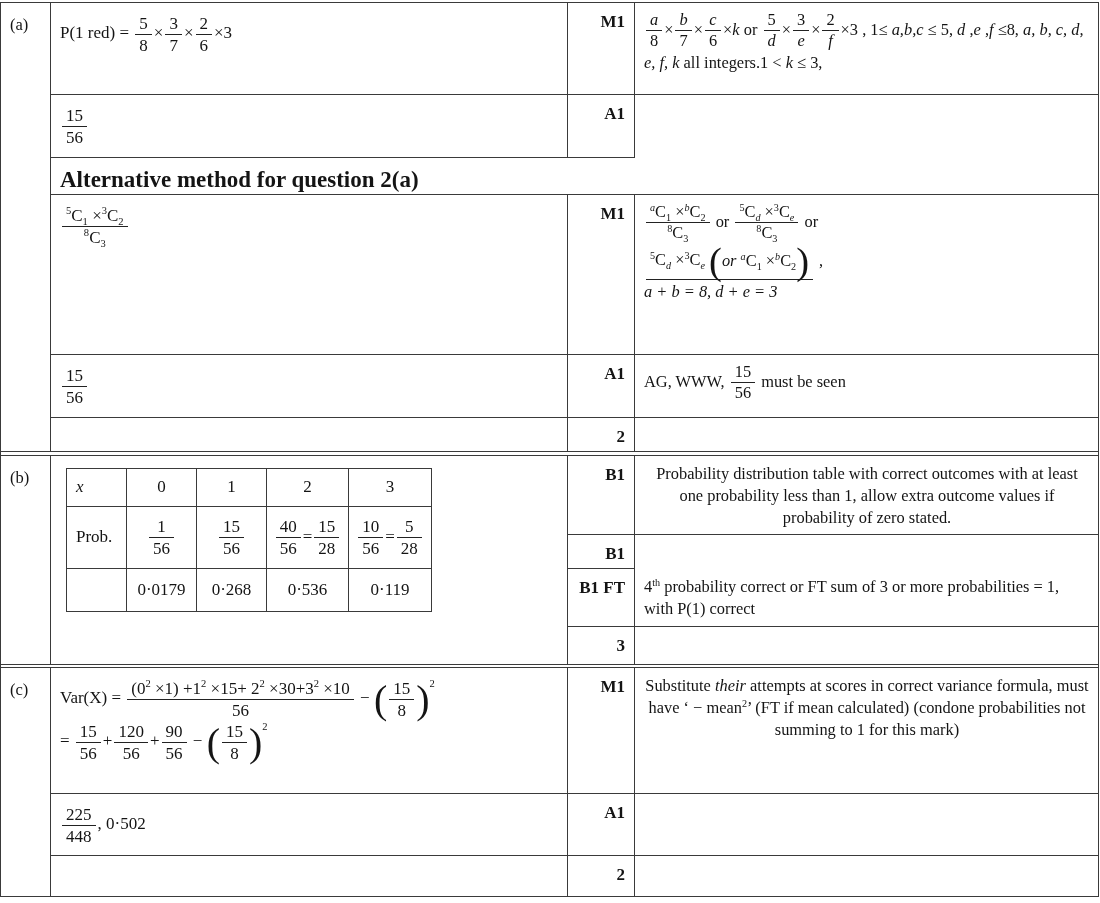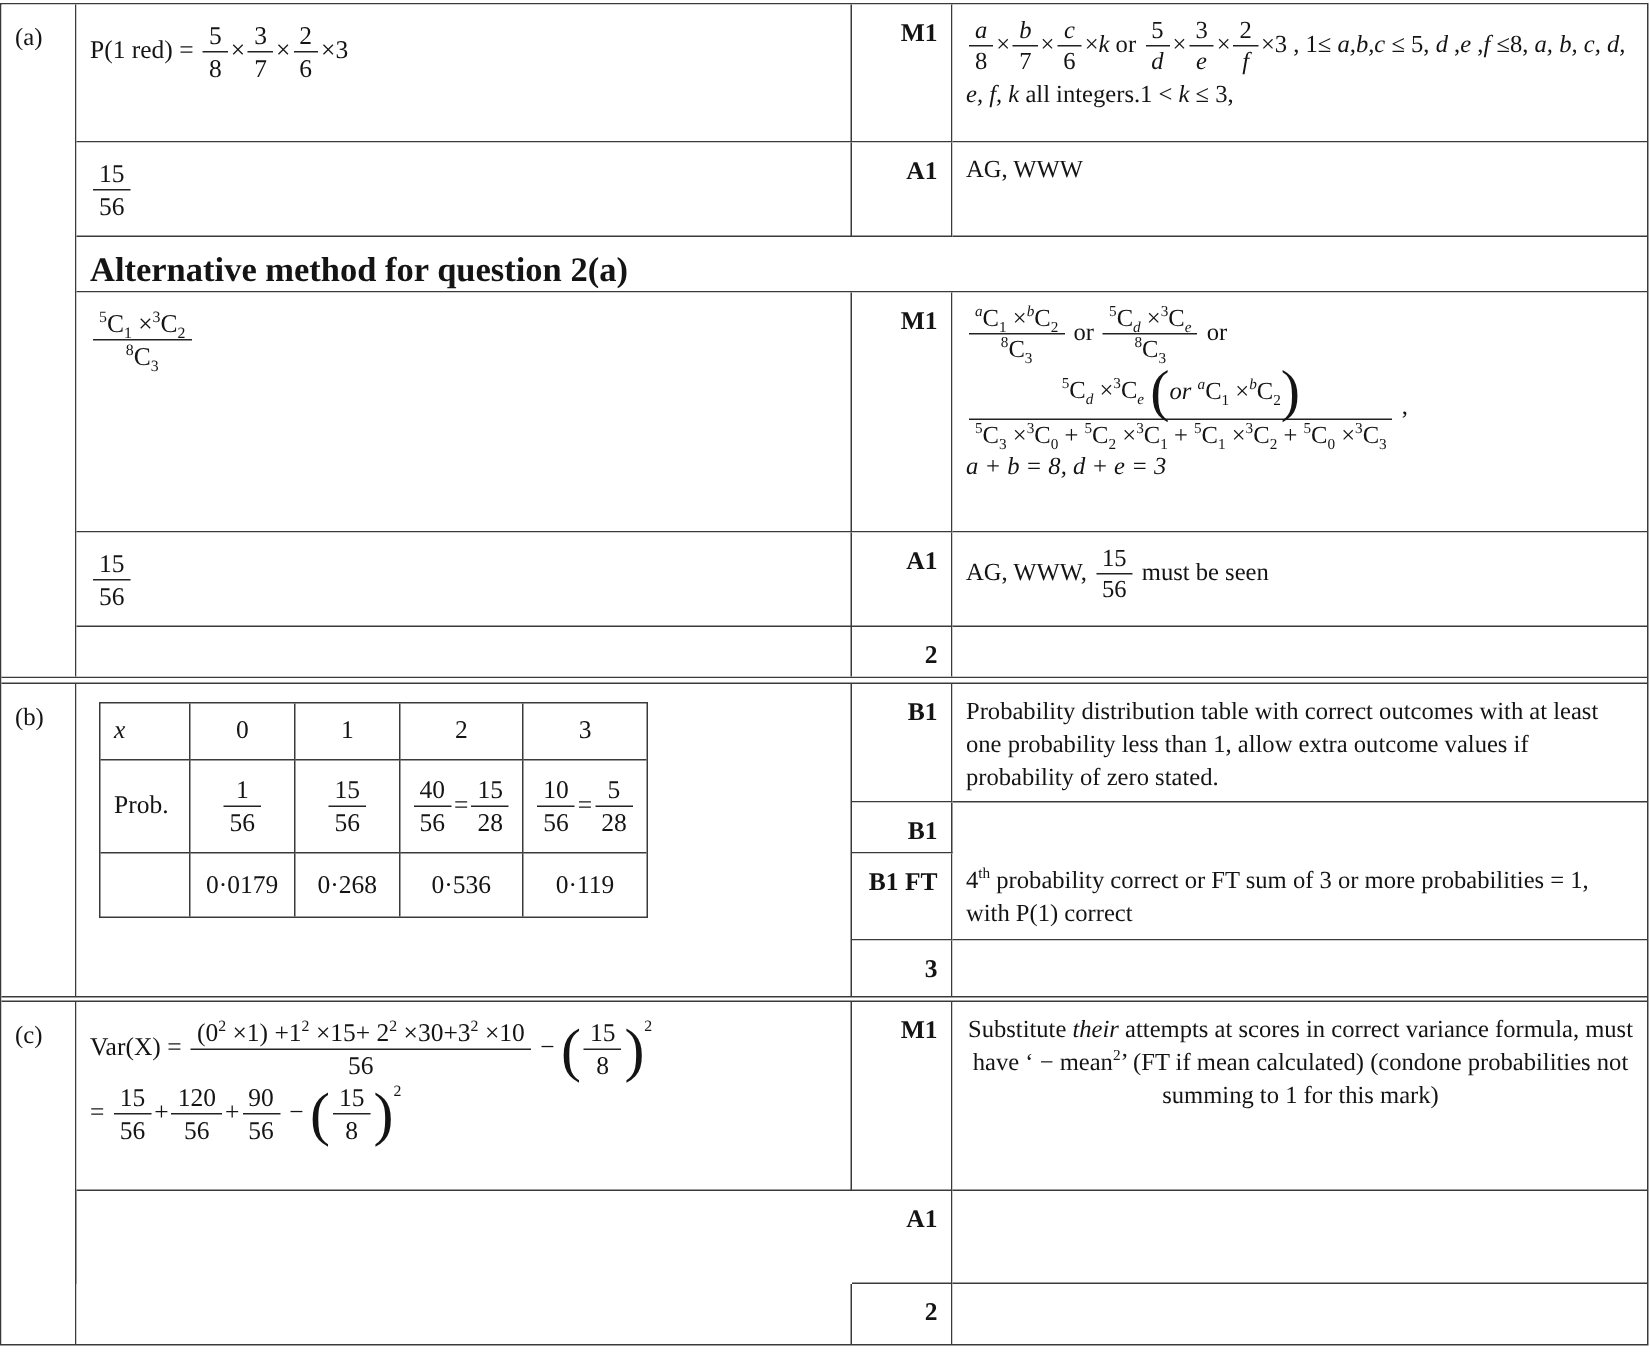--- a/index.html
+++ b/index.html
@@ -80,27 +80,26 @@
 <body>
 
 <div class="sheet" id="sheet">
     <div class="sec sec0">
       <div class="cell labelcell lr" style="grid-area: 1 / 1 / -1;">(a)</div>
       <div class="cell workcell" style="grid-area: 1 / 2;">P(1 red) = <span class="mfrac"><span class="mfn">5</span><span class="mfd">8</span></span>×<span class="mfrac"><span class="mfn">3</span><span class="mfd">7</span></span>×<span class="mfrac"><span class="mfn">2</span><span class="mfd">6</span></span>×3</div>
       <div class="cell markcell" style="grid-area: 1 / 3;">M1</div>
       <div class="cell notecell lc" style="grid-area: 1 / 4;"><span class="mfrac"><span class="mfn"><i>a</i></span><span class="mfd">8</span></span>×<span class="mfrac"><span class="mfn"><i>b</i></span><span class="mfd">7</span></span>×<span class="mfrac"><span class="mfn"><i>c</i></span><span class="mfd">6</span></span>×<i>k</i>  or  <span class="mfrac"><span class="mfn">5</span><span class="mfd"><i>d</i></span></span>×<span class="mfrac"><span class="mfn">3</span><span class="mfd"><i>e</i></span></span>×<span class="mfrac"><span class="mfn">2</span><span class="mfd"><i>f</i></span></span>×3 , 1≤ <i>a,b,c</i> ≤ 5, <i>d</i> ,<i>e</i> ,<i>f</i> ≤8, <i>a, b, c, d, e, f, k</i> all integers.1 &lt; <i>k</i> ≤ 3,</div>
       <div class="cell workcell" style="grid-area: 2 / 2;"><span class="mfrac"><span class="mfn">15</span><span class="mfd">56</span></span></div>
       <div class="cell markcell" style="grid-area: 2 / 3;">A1</div>
-      <div class="cell notecell lc" style="grid-area: 2 / 4;">AG, WWW</div>
       <div class="cell altheader lc" style="grid-area: 3 / 2 / auto / -1;">Alternative method for question 2(a)</div>
       <div class="cell workcell" style="grid-area: 4 / 2;"><span class="mfrac"><span class="mfn"><sup>5</sup>C<sub>1</sub> ×<sup>3</sup>C<sub>2</sub></span><span class="mfd"><sup>8</sup>C<sub>3</sub></span></span></div>
       <div class="cell markcell" style="grid-area: 4 / 3;">M1</div>
       <div class="cell notecell lc" style="grid-area: 4 / 4;"><span class="mfrac"><span class="mfn"><sup><i>a</i></sup>C<sub>1</sub> ×<sup><i>b</i></sup>C<sub>2</sub></span><span class="mfd"><sup>8</sup>C<sub>3</sub></span></span>  or  <span class="mfrac"><span class="mfn"><sup>5</sup>C<sub><i>d</i></sub> ×<sup>3</sup>C<sub><i>e</i></sub></span><span class="mfd"><sup>8</sup>C<sub>3</sub></span></span>  or<br><span class="mfrac"><span class="mfn"><sup>5</sup>C<sub><i>d</i></sub> ×<sup>3</sup>C<sub><i>e</i></sub> <span class="bp">
               <span><i>or</i> <sup><i>a</i></sup>C<sub>1</sub> ×<sup><i>b</i></sup>C<sub>2</sub></span>
-            </span></span><span class="mfd"><sup>5</sup>C<sub>3</sub> ×<sup>3</sup>C<sub>0</sub> + <sup>5</sup>C<sub>2</sub> ×<sup>3</sup>C<sub>1</sub> + <sup>5</sup>C<sub>1</sub> ×<sup>3</sup>C<sub>2</sub> + <sup>5</sup>C<sub>0</sub> ×<sup>3</sup>C<sub>3</sub></span></span> ,<br><i>a + b = 8, d + e = 3</i></div>
+            </span></span></span> ,<br><i>a + b = 8, d + e = 3</i></div>
       <div class="cell workcell" style="grid-area: 5 / 2;"><span class="mfrac"><span class="mfn">15</span><span class="mfd">56</span></span></div>
       <div class="cell markcell" style="grid-area: 5 / 3;">A1</div>
       <div class="cell notecell lc" style="grid-area: 5 / 4;">AG, WWW, <span class="mfrac"><span class="mfn">15</span><span class="mfd">56</span></span> must be seen</div>
       <div class="cell workcell lr" style="grid-area: 6 / 2;"></div>
       <div class="cell markcell lr" style="grid-area: 6 / 3;">2</div>
       <div class="cell notecell lc lr" style="grid-area: 6 / 4;"></div>
     </div>
     <div class="sep"></div>
     <div class="sec sec1">
       <div class="cell labelcell lr" style="grid-area: 1 / 1 / -1;">(b)</div>
@@ -141,36 +140,37 @@
               <span class="mfd">28</span>
             </span></div>
           <div class="pc firstcol lr"></div>
           <div class="pc lr">0·0179</div>
           <div class="pc lr">0·268</div>
           <div class="pc lr">0·536</div>
           <div class="pc lc lr">0·119</div>
         </div>
       </div>
       <div class="cell markcell" style="grid-area: 1 / 3;">B1</div>
-      <div class="cell notecell lc" style="grid-area: 1 / 4;">Probability distribution table with correct outcomes with at least one probability less than 1, allow extra outcome values if probability of zero stated.</div>
+      <div class="cell notecell lc" style="grid-area: 1 / 4; text-align: center;">Probability distribution table with correct outcomes with at least one probability less than 1, allow extra outcome values if probability of zero stated.</div>
       <div class="cell markcell" style="grid-area: 2 / 3;">B1</div>
       <div class="cell markcell" style="grid-area: 3 / 3;">B1 FT</div>
       <div class="cell notecell lc" style="grid-area: 3 / 4;">4<sup>th</sup> probability correct or FT sum of 3 or more probabilities = 1, with P(1) correct</div>
       <div class="cell markcell lr" style="grid-area: 4 / 3;">3</div>
       <div class="cell notecell lc lr" style="grid-area: 4 / 4;"></div>
     </div>
     <div class="sep"></div>
     <div class="sec sec2">
       <div class="cell labelcell lr" style="grid-area: 1 / 1 / -1;">(c)</div>
       <div class="cell workcell" style="grid-area: 1 / 2;">Var(X) = <span class="mfrac"><span class="mfn">(0<sup>2</sup> ×1) +1<sup>2</sup> ×15+ 2<sup>2</sup> ×30+3<sup>2</sup> ×10</span><span class="mfd">56</span></span> − <span class="bp">
           <span><span class="mfrac"><span class="mfn">15</span><span class="mfd">8</span></span></span>
         </span><sup>2</sup><br>= <span class="mfrac"><span class="mfn">15</span><span class="mfd">56</span></span>+<span class="mfrac"><span class="mfn">120</span><span class="mfd">56</span></span>+<span class="mfrac"><span class="mfn">90</span><span class="mfd">56</span></span> − <span class="bp">
           <span><span class="mfrac"><span class="mfn">15</span><span class="mfd">8</span></span></span>
         </span><sup>2</sup></div>
       <div class="cell markcell" style="grid-area: 1 / 3;">M1</div>
       <div class="cell notecell lc" style="grid-area: 1 / 4; text-align: center;">Substitute <i>their</i> attempts at scores in correct variance formula, must have ‘ − mean<sup>2</sup>’ (FT if mean calculated) (condone probabilities not summing to 1 for this mark)</div>
+      <div class="cell workcell" style="grid-area: 2 / 2;"><span class="mfrac"><span class="mfn">225</span><span class="mfd">448</span></span>, 0·502</div>
       <div class="cell markcell" style="grid-area: 2 / 3;">A1</div>
       <div class="cell notecell lc" style="grid-area: 2 / 4;"></div>
       <div class="cell workcell lr" style="grid-area: 3 / 2;"></div>
       <div class="cell markcell lr" style="grid-area: 3 / 3;">2</div>
       <div class="cell notecell lc lr" style="grid-area: 3 / 4;"></div>
     </div>
   </div>
 
 </body></html>

